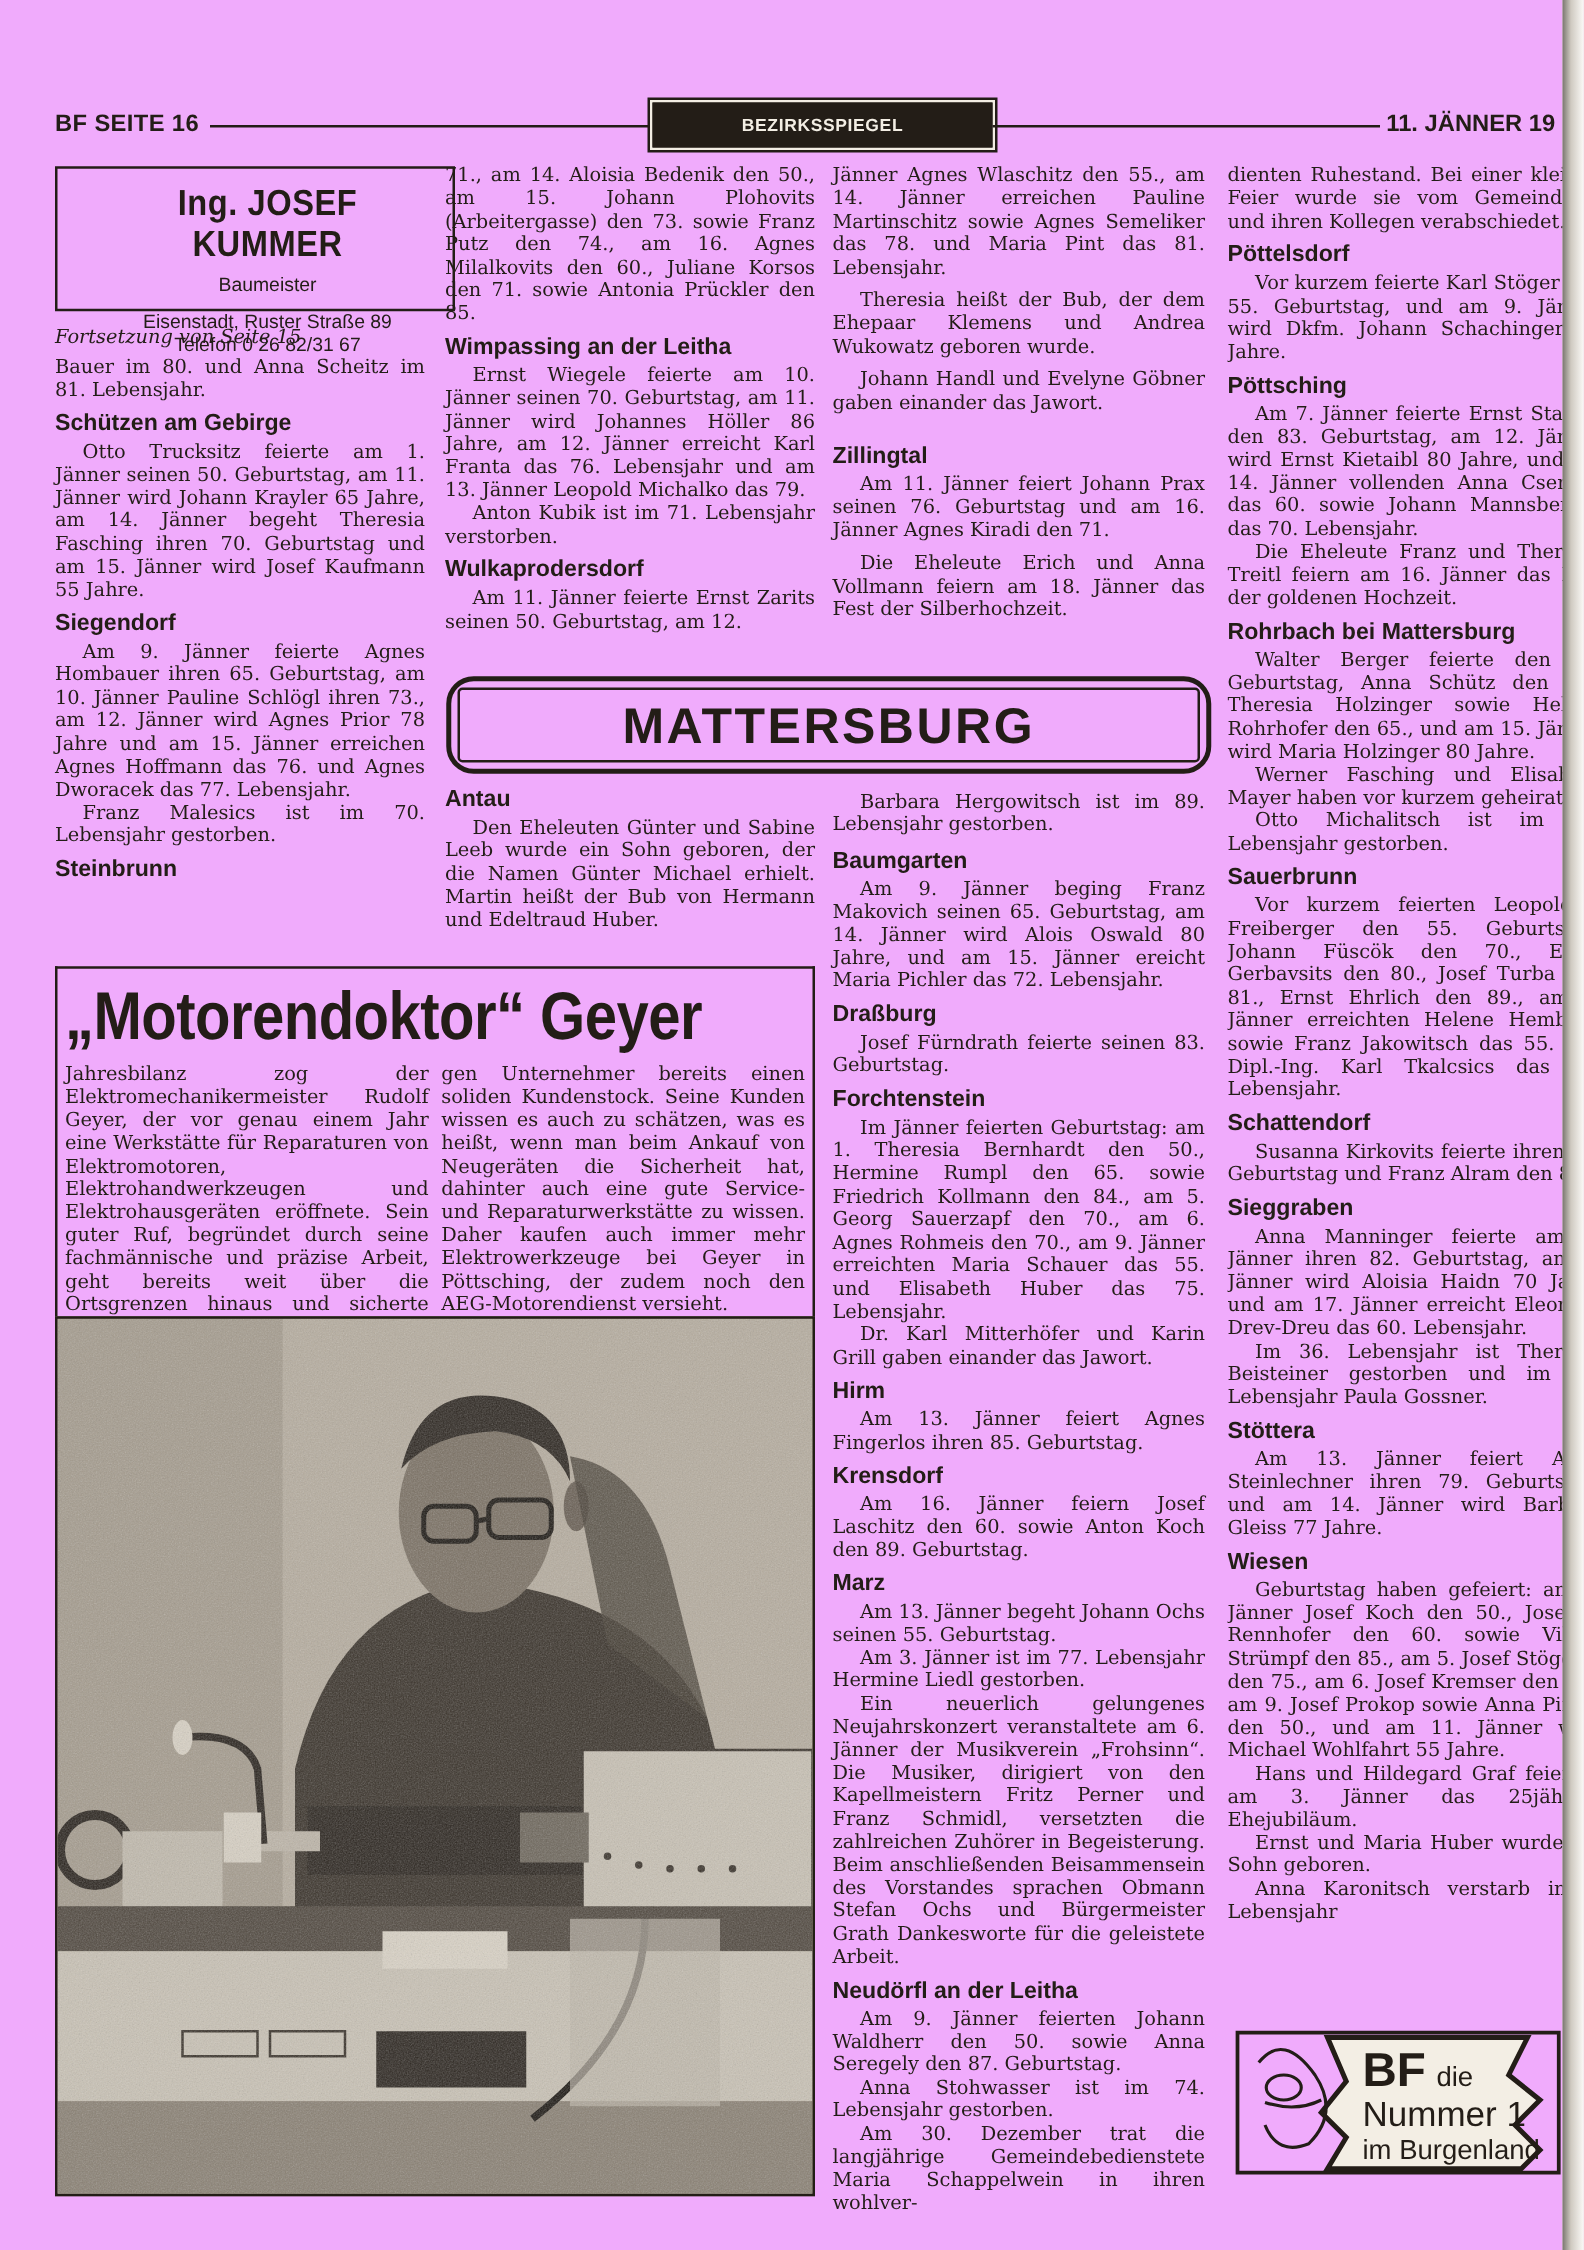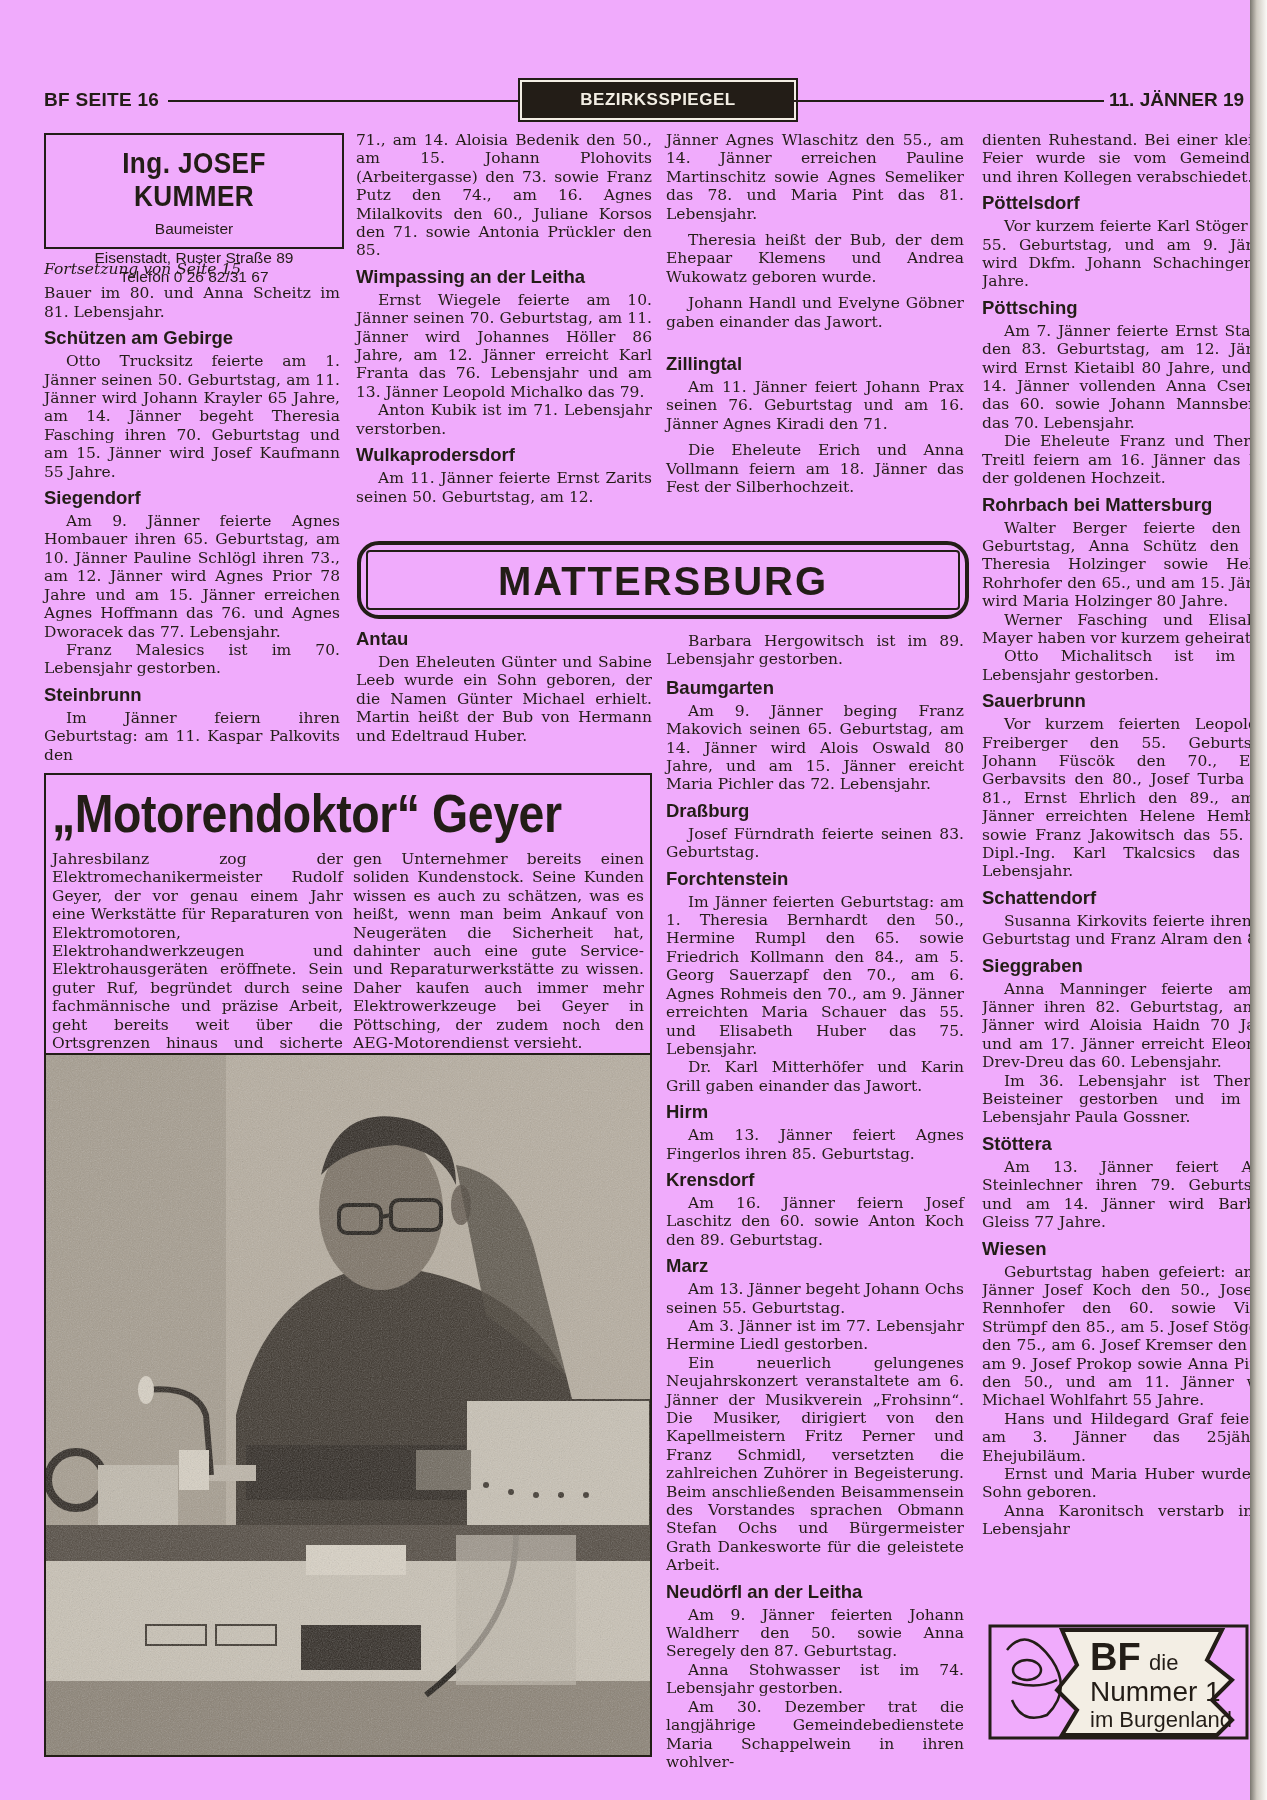--- a/index.html
+++ b/index.html
@@ -7,30 +7,30 @@
     width:1267px; height:1800px; overflow:hidden; position:relative;
     background:#f1ece2; color:#231d17;
     font-family:"DejaVu Serif", serif;
   }
   .page { position:absolute; left:0; top:0; width:1250px; height:1800px; background:#f0abfc; }
   .edge { position:absolute; left:1250px; top:0; width:17px; height:1800px;
           background:linear-gradient(90deg,#7a766f 0%,#cfcac1 40%,#fbfaf7 100%); }
   
   .hdr-left { position:absolute; left:44px; top:89px; font-family:"Liberation Sans",sans-serif; font-size:19px; font-weight:bold; letter-spacing:0.3px; }
   .hdr-rule { position:absolute; height:2px; background:#231d17; top:100px; }
-  .hdr-box { position:absolute; left:522px; top:82px; width:268px; height:32px; background:#231d17; border:2px solid #231d17; box-shadow:0 0 0 2px #f3eee4, 0 0 0 4px #231d17; color:#f3eee4; font-family:"Liberation Sans",sans-serif; font-weight:bold; font-size:17px; text-align:center; line-height:32px; letter-spacing:0.5px; }
+  .hdr-box { position:absolute; left:522px; top:82px; width:268px; height:32px; background:#231d17; border:2px solid #231d17; box-shadow:0 0 0 2px #f3eee4, 0 0 0 4px #231d17; color:#f3eee4; font-family:"Liberation Sans",sans-serif; font-weight:bold; font-size:14px; text-align:center; line-height:32px; letter-spacing:0.5px; }
   .hdr-right { position:absolute; left:1109px; top:89px; font-family:"Liberation Sans",sans-serif; font-size:19px; font-weight:bold; white-space:nowrap; }
   
   .col { position:absolute; font-size:15.5px; line-height:18.4px; text-align:justify; hyphens:manual; }
   .col p { margin:0; text-indent:22px; }
   .col p.noind { text-indent:0; }
   .col p.gap { margin-top:8px; }
   .col h3 { margin:6px 0 3px 0; font-family:"Liberation Sans",sans-serif; font-weight:bold; font-size:18.5px; line-height:22px; text-align:left; }
   
-  .ad { position:absolute; left:44px; top:133px; width:296px; height:112px; border:2px solid #231d17; text-align:center; font-family:"Liberation Sans",sans-serif; }
+  .ad { position:absolute; left:44px; top:133px; width:296px; height:112px; border:2px solid #231d17; text-align:center; font-family:"Liberation Sans",sans-serif;padding-left:20px; }
   .ad .name { font-size:29px; font-weight:bold; margin-top:12px; letter-spacing:0.5px; transform:scaleX(0.9); }
   .ad .role { font-size:15.5px; margin-top:7px; }
   .ad .addr { font-size:15.5px; margin-top:10px; line-height:19px; }
   .fort { font-style:italic; }
   
   .banner { position:absolute; left:357px; top:541px; width:604px; height:70px; border:4px solid #231d17; border-radius:22px; }
   .banner .inner { position:absolute; left:5px; top:5px; right:5px; bottom:5px; border:2px solid #231d17; border-radius:4px;
       font-family:"Liberation Sans",sans-serif; font-weight:bold; font-size:40px; text-align:center; line-height:58px; letter-spacing:2px; }
   
   .article { position:absolute; left:44px; top:773px; width:604px; height:280px; border:2px solid #231d17; border-bottom:none; }
@@ -63,21 +63,20 @@
 
   <div class="col" style="left:44px;top:260px;width:296px;">
     <p class="noind fort">Fortsetzung von Seite 15</p>
     <p class="noind" style="margin-top:6px">Bauer im 80. und Anna Scheitz im 81. Lebensjahr.</p>
     <h3>Schützen am Gebirge</h3>
     <p>Otto Trucksitz feierte am 1. Jänner seinen 50. Geburtstag, am 11. Jänner wird Johann Krayler 65 Jahre, am 14. Jänner begeht Theresia Fasching ihren 70. Geburtstag und am 15. Jänner wird Josef Kaufmann 55 Jahre.</p>
     <h3>Siegendorf</h3>
     <p>Am 9. Jänner feierte Agnes Hombauer ihren 65. Geburtstag, am 10. Jänner Pauline Schlögl ihren 73., am 12. Jänner wird Agnes Prior 78 Jahre und am 15. Jänner erreichen Agnes Hoffmann das 76. und Agnes Dworacek das 77. Lebensjahr.</p>
     <p>Franz Malesics ist im 70. Lebensjahr gestorben.</p>
     <h3>Steinbrunn</h3>
-    <p>Im Jänner feiern ihren Geburtstag: am 11. Kaspar Palkovits den</p>
   </div>
 
   <div class="col" style="left:356px;top:131px;width:296px;">
     <p class="noind">71., am 14. Aloisia Bedenik den 50., am 15. Johann Plohovits (Arbeitergasse) den 73. sowie Franz Putz den 74., am 16. Agnes Milalkovits den 60., Juliane Korsos den 71. sowie Antonia Prückler den 85.</p>
     <h3>Wimpassing an der Leitha</h3>
     <p>Ernst Wiegele feierte am 10. Jänner seinen 70. Geburtstag, am 11. Jänner wird Johannes Höller 86 Jahre, am 12. Jänner erreicht Karl Franta das 76. Lebensjahr und am 13. Jänner Leopold Michalko das 79.</p>
     <p>Anton Kubik ist im 71. Lebensjahr verstorben.</p>
     <h3>Wulkaprodersdorf</h3>
     <p>Am 11. Jänner feierte Ernst Zarits seinen 50. Geburtstag, am 12.</p>
   </div>

